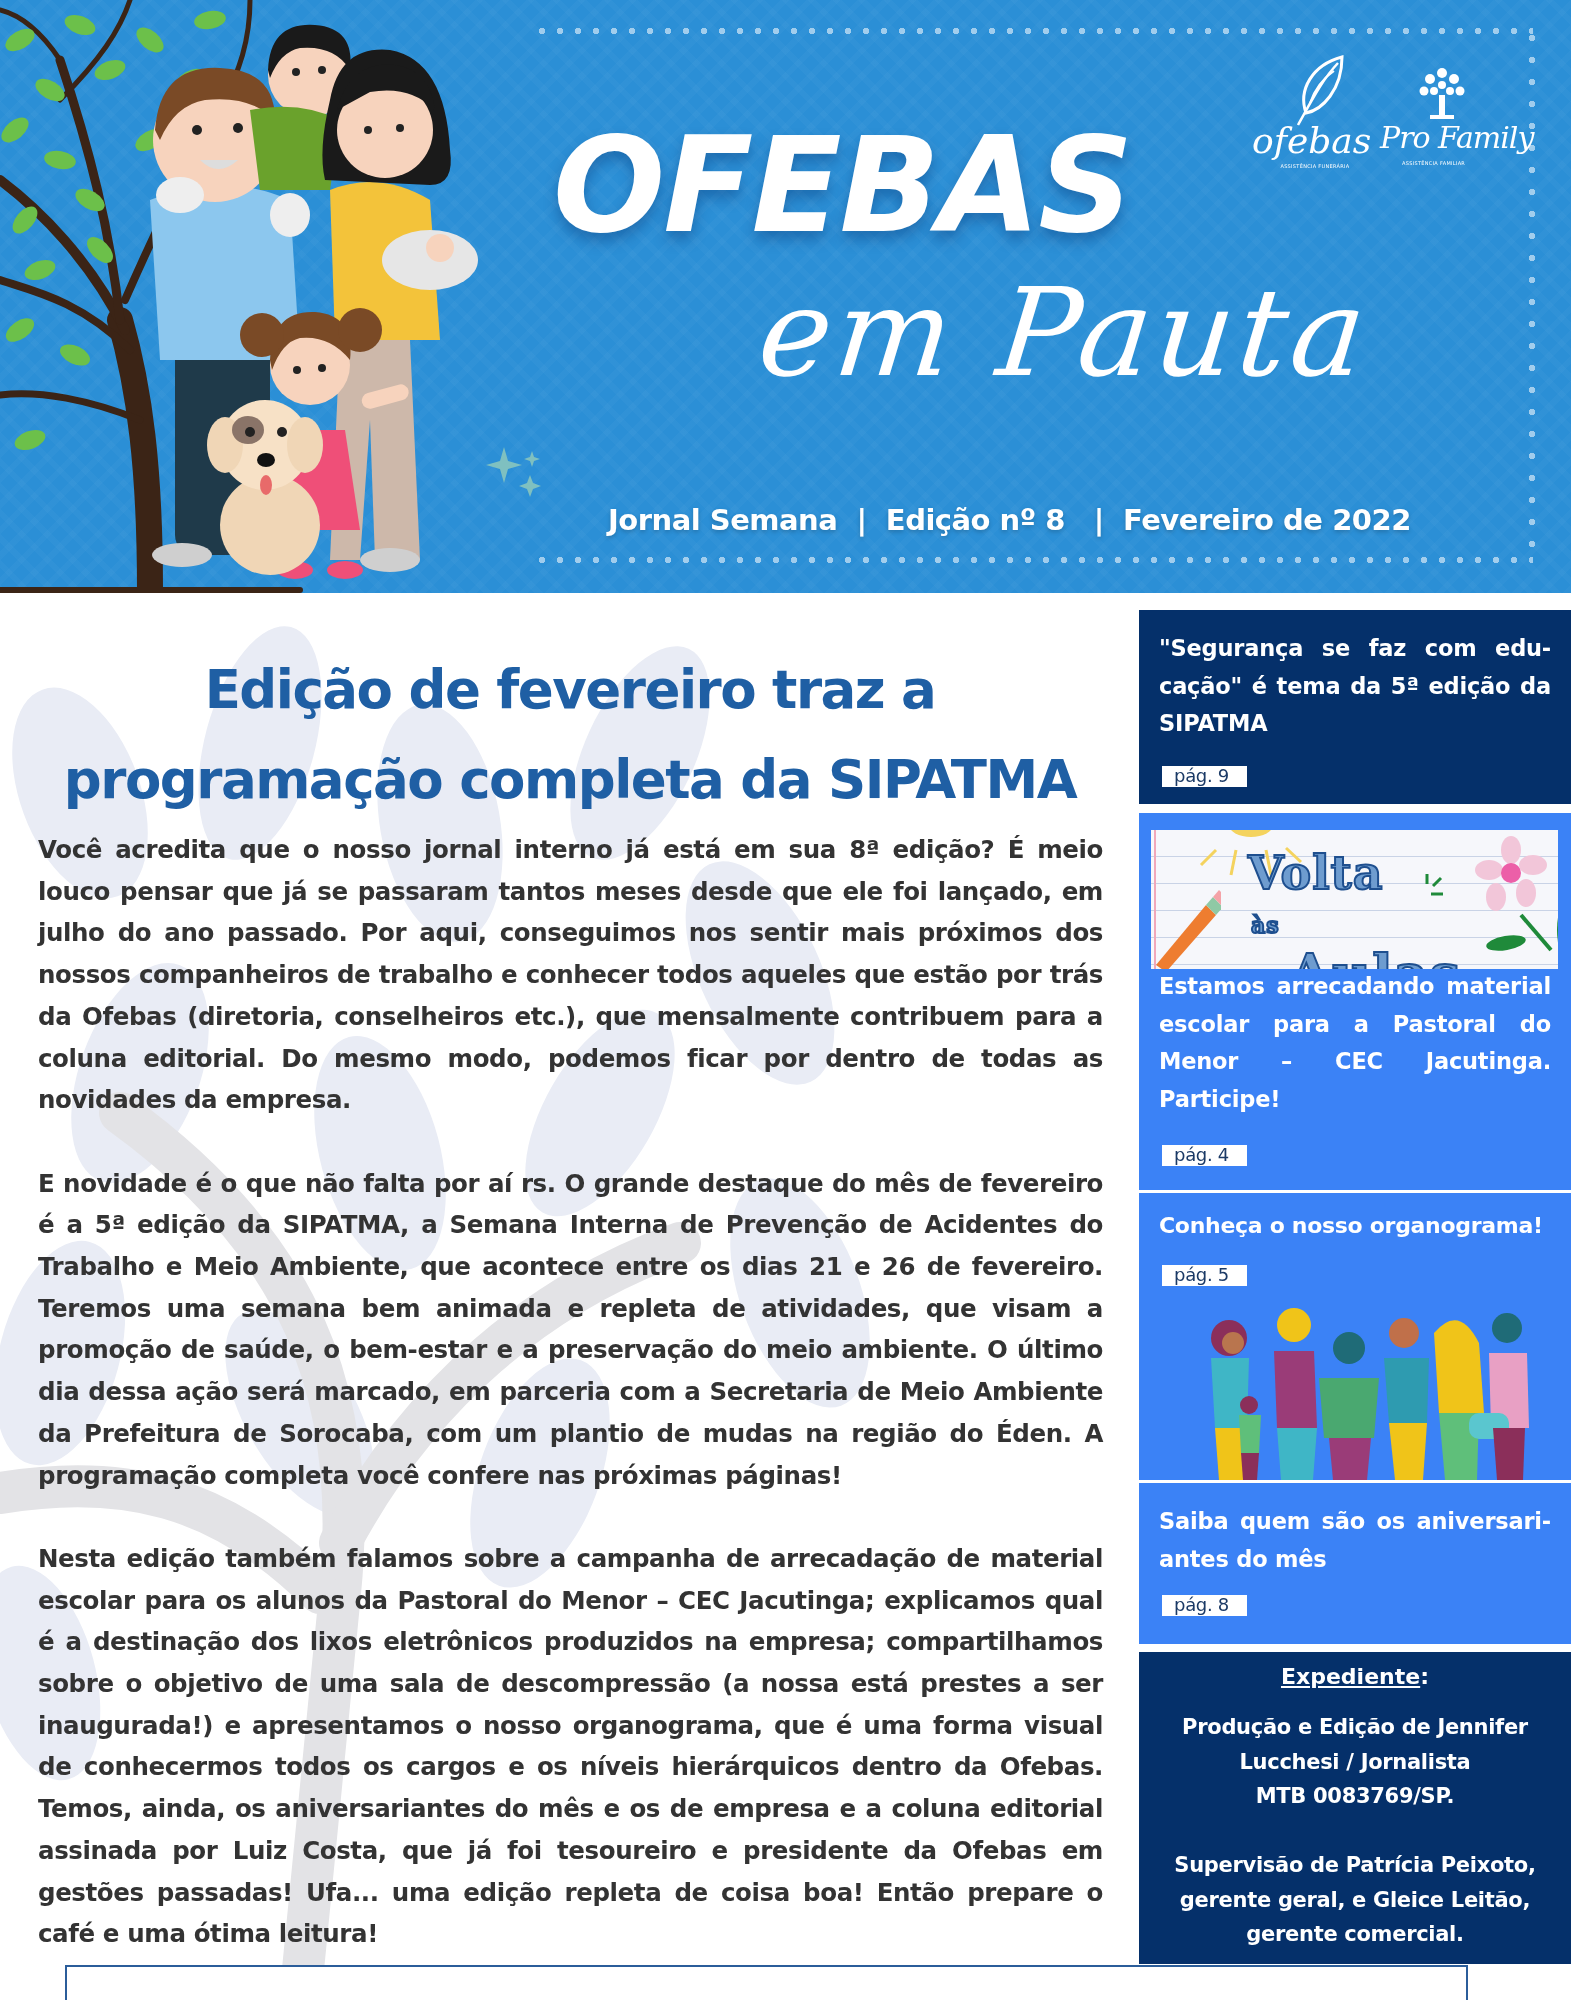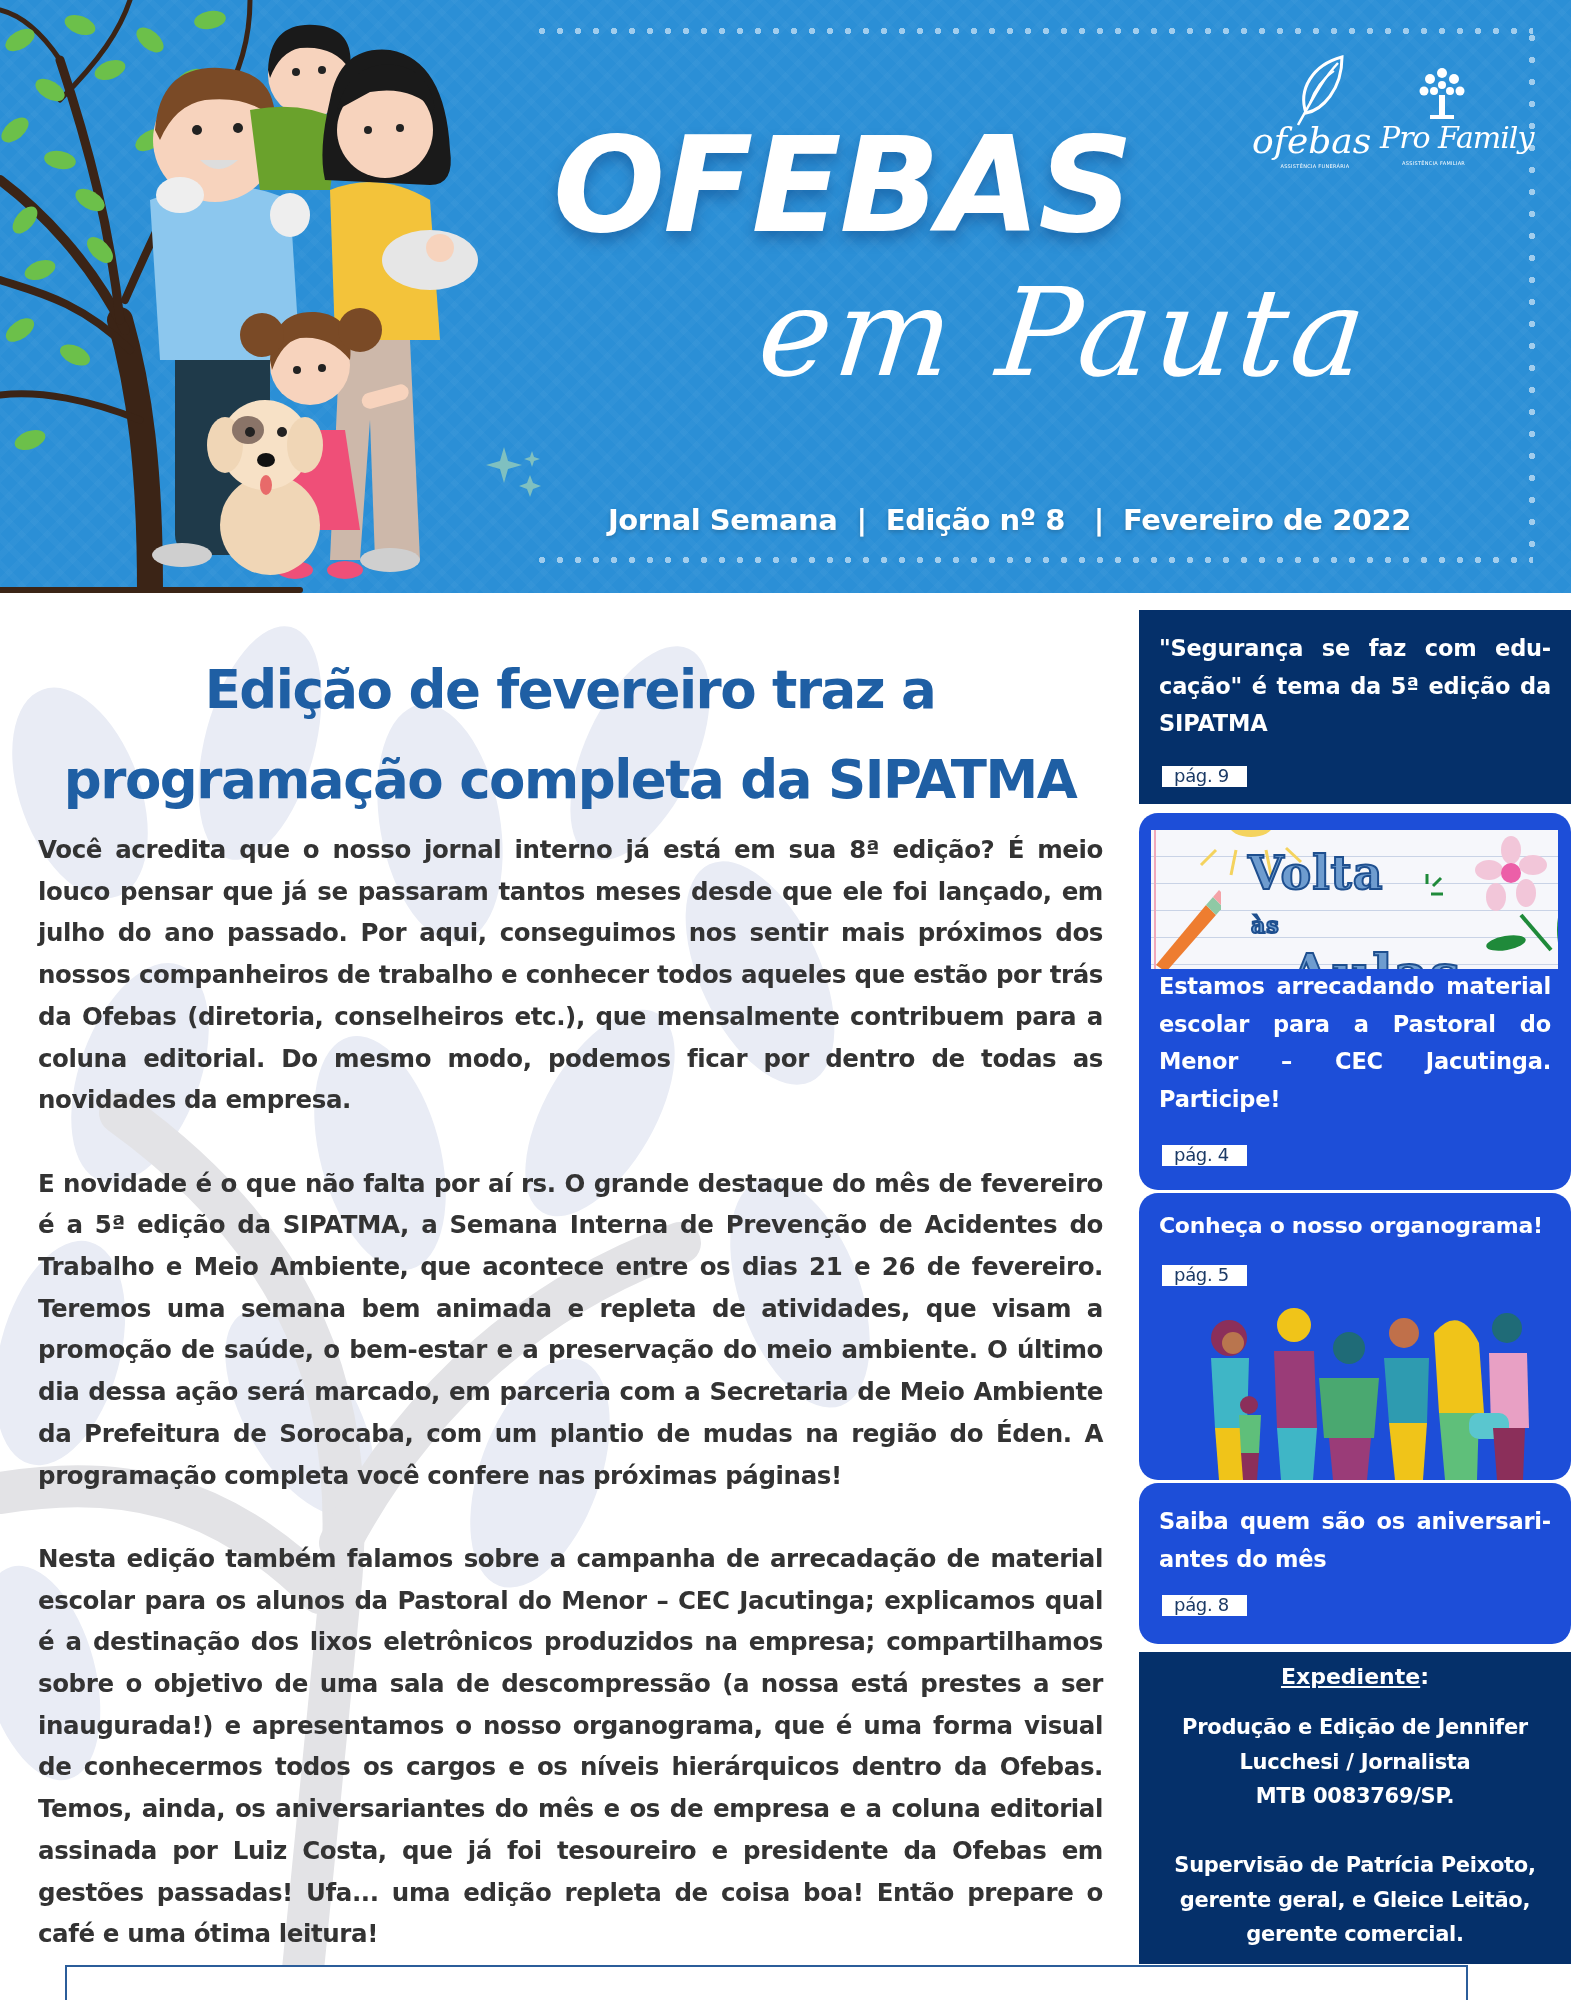--- a/index.html
+++ b/index.html
@@ -66,21 +66,21 @@
   .body-text p:last-child { margin-bottom: 0; }
 
   .bottom-box {
     position: absolute; left: 65px; top: 1965px; width: 1403px; height: 60px;
     border: 2px solid #2b5d9a; border-bottom: none; background: #fff;
   }
 
   
   .side { position: absolute; left: 1139px; width: 432px; color: #fff; }
   .navy { background: #05306a; }
-  .purple { background: #1d4ed8; border-radius: 19px; }
+  .purple { background: #3b82f6; }
   .side-title {
     position: absolute; left: 20px; width: 392px;
     font-family: "DejaVu Sans", sans-serif; font-weight: bold; font-size: 22.5px; line-height: 37.5px;
     text-align: justify; letter-spacing: -0.2px;
   }
   .page-tag {
     position: absolute; left: 23px; width: 85px; height: 21px; background: #ffffff;
     color: #1b3a66; font-family: "DejaVu Sans", sans-serif; font-weight: normal;
     font-size: 18px; line-height: 20px; padding-left: 12px; letter-spacing: -0.3px;
   }

